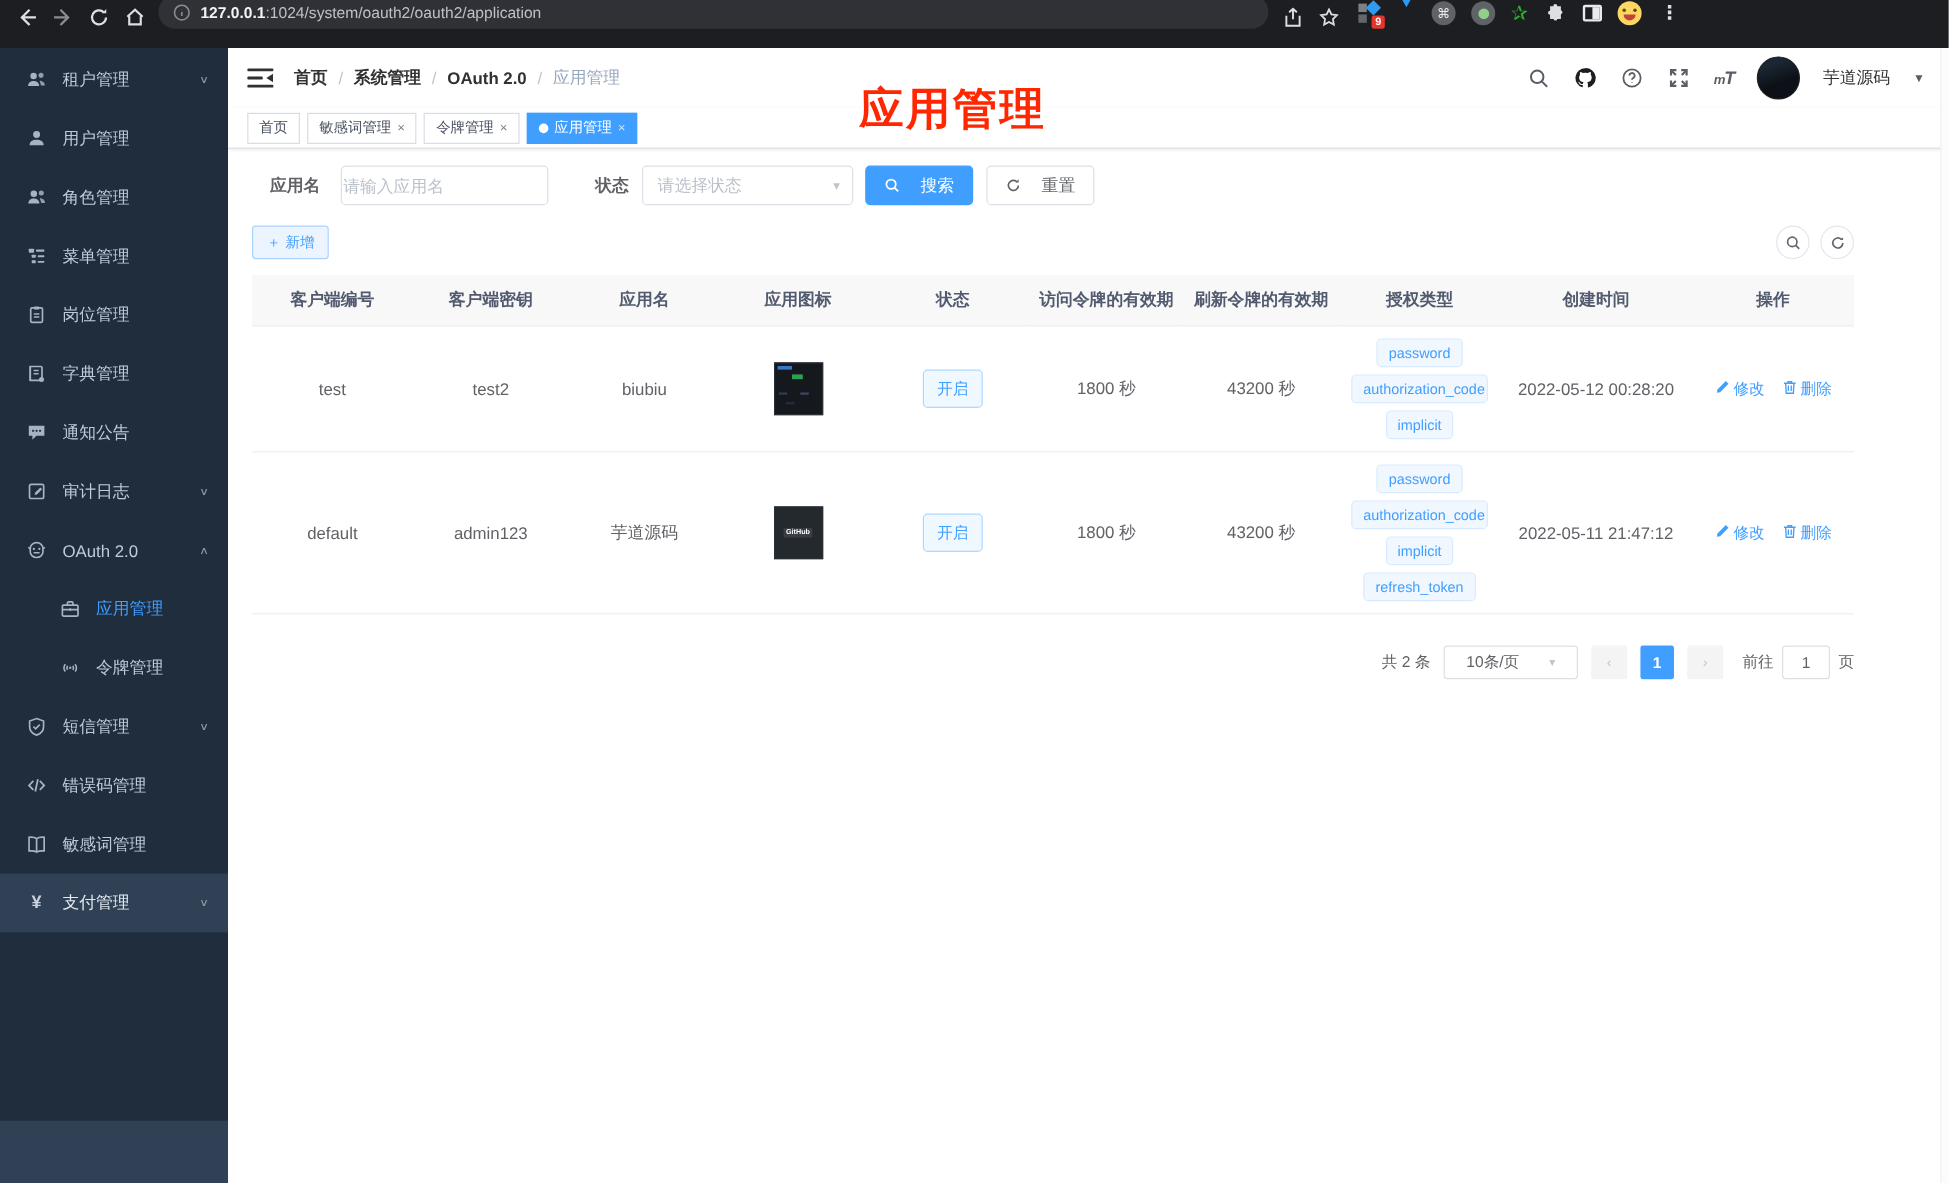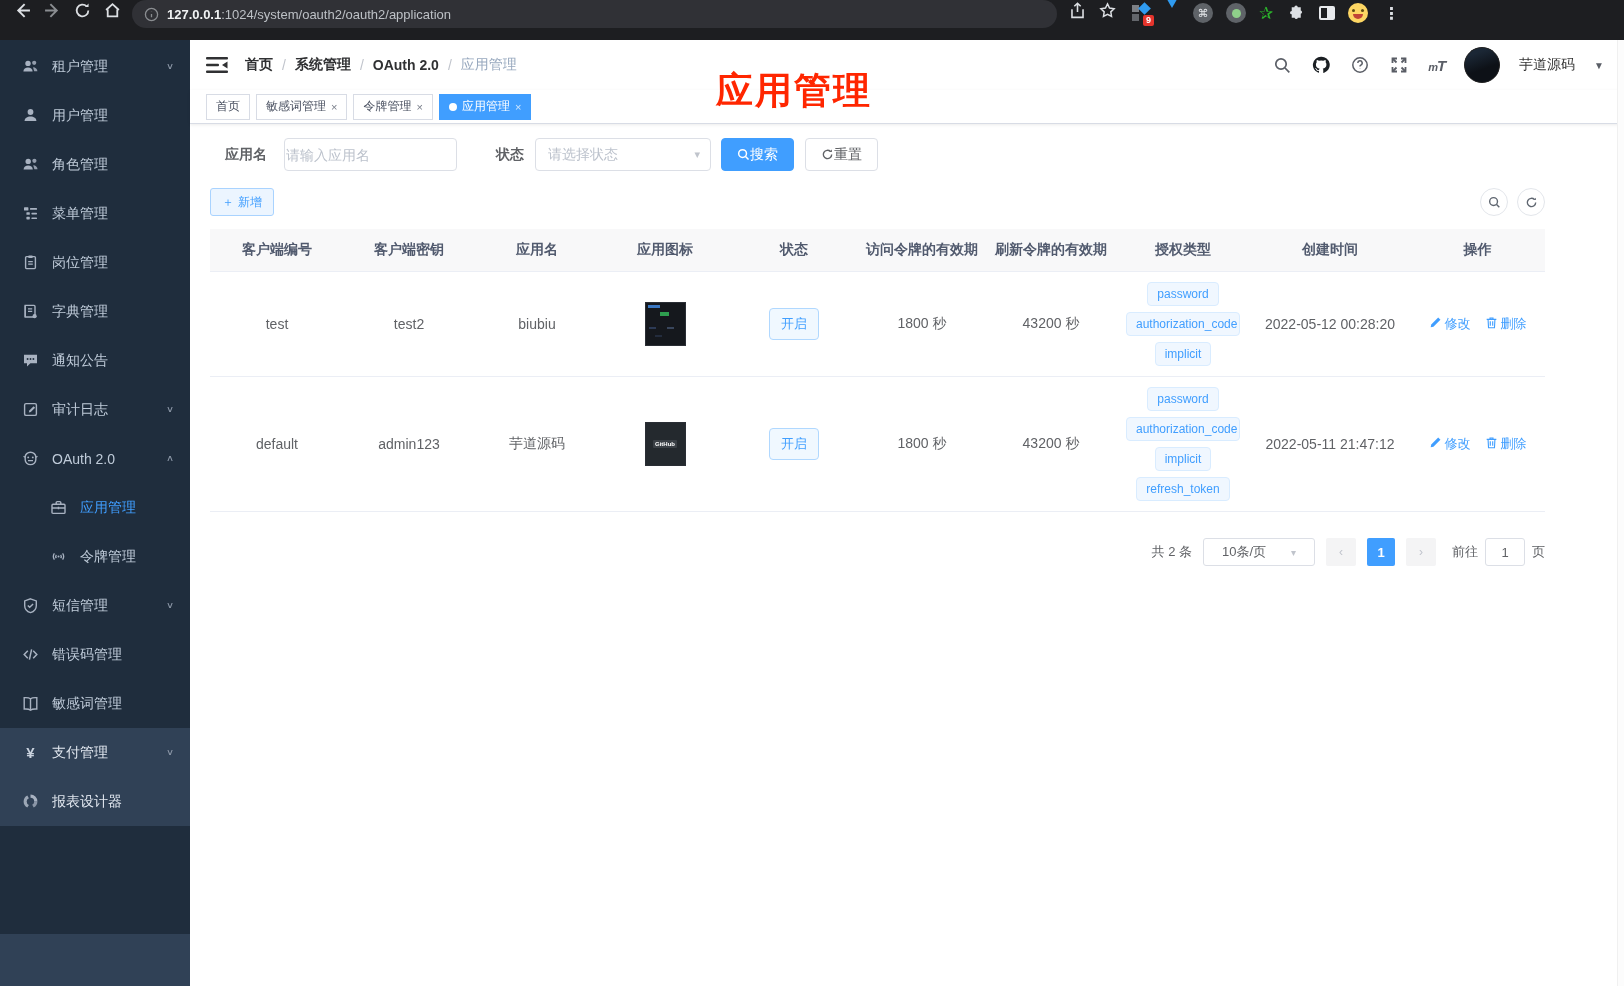--- a/index.html
+++ b/index.html
@@ -1,20 +1,20 @@
 <!DOCTYPE html>
 <html><head>
 <meta charset="utf-8">
 <style>
   * { margin:0; padding:0; box-sizing:border-box; }
   html,body { width:1624px; height:986px; overflow:hidden; }
   body { font-family:"Liberation Sans","DejaVu Sans",sans-serif; background:#fff; position:relative; }
 
   
-  .browser-bar { height:40px; background:#1d1e21; display:flex; align-items:flex-start; padding:0 12px; gap:10px; }
+  .browser-bar { height:40px; background:#1d1e21; display:flex; align-items:flex-end; padding:16px 12px; gap:10px; }
   .b-ic { width:20px; height:20px; display:flex; align-items:center; justify-content:center; color:#dcdfe3; flex:none; }
   .b-ic svg { width:17px; height:17px; }
   .b-ic.dim { color:#8a8d91; }
   .url-pill { flex:1; max-width:925px; height:28px; background:#303136; border-radius:14px; display:flex; align-items:center; padding:0 12px; gap:8px; color:#9aa0a6; font-size:13px; overflow:hidden; }
   .url-host { color:#f1f3f4; font-weight:700; }
   .url-rest { color:#bdc1c6; }
   .ext-cluster { display:flex; align-items:center; gap:13px; margin-left:4px; }
   .ext-badge { position:relative; width:20px; height:20px; }
   .ext-badge .sq1{ position:absolute; left:1px; top:2px; width:7px; height:7px; background:#7d8085;}
   .ext-badge .sq2{ position:absolute; left:1px; top:11px; width:7px; height:7px; background:#63666b;}
@@ -80,21 +80,21 @@
   
   .app-main { flex:1; padding:14px 0 0 20px; position:relative; overflow:hidden; }
   .container { width:1335px; }
 
   .filter-row { display:flex; align-items:center; height:33px; }
   .f-label { font-size:14px; font-weight:700; color:#606266; }
   .inp { height:33px; border:1px solid #dcdfe6; border-radius:4px; padding:0 1px; font-size:14px; color:#606266; font-family:inherit; background:#fff; }
   .inp::placeholder { color:#bcc2cc; }
   .sel { width:176px; height:33px; border:1px solid #dcdfe6; border-radius:4px; display:flex; align-items:center; justify-content:space-between; padding:0 10px 0 12px; color:#bcc2cc; font-size:14px; cursor:pointer; }
   .sel .sc { color:#c0c4cc; font-size:11px; }
-  .btn { height:33px; border-radius:4px; border:1px solid #dcdfe6; background:#fff; color:#606266; font-size:14px; display:inline-flex; align-items:center; justify-content:center; gap:0; padding:0 15px; cursor:pointer; font-family:inherit; }
+  .btn { height:33px; border-radius:4px; border:1px solid #dcdfe6; background:#fff; color:#606266; font-size:14px; display:inline-flex; align-items:center; justify-content:center; gap:17px; padding:0 15px; cursor:pointer; font-family:inherit; }
   .btn-primary { background:#409eff; border-color:#409eff; color:#fff; }
   .btn svg { width:13px; height:13px; }
 
   .toolbar { margin-top:17px; display:flex; align-items:center; justify-content:space-between; }
   .btn-add { height:28px; padding:0 11px; font-size:12px; background:#ecf5ff; border:1px solid #a9d3ff; color:#409eff; border-radius:3px; display:inline-flex; align-items:center; gap:4px; cursor:pointer; }
   .mini-circles { display:flex; gap:9px; }
   .mini-btn { width:28px; height:28px; border-radius:50%; border:1px solid #e3e6eb; background:#fff; color:#5f6670; display:flex; align-items:center; justify-content:center; cursor:pointer; }
   .mini-btn svg { width:13px; height:13px; }
 
   table { margin-top:13px; width:1335px; border-collapse:collapse; table-layout:fixed; }
@@ -338,30 +338,20 @@
             </svg>
           </span>
           <span class="label">敏感词管理</span>
         </div>
         <div class="menu-item top">
           <span class="mi">
             <span class="txt-icon">¥</span>
           </span>
           <span class="label">支付管理</span>
           <span class="chev">∨</span>
-        </div>
-        <div class="menu-item top">
-          <span class="mi">
-            <svg viewBox="0 0 17 17" fill="currentColor">
-              <path d="M8.5 1.6a6.9 6.9 0 0 1 6.9 6.9h-3.2a3.7 3.7 0 0 0-3.7-3.7z"></path>
-              <path d="M5.3 2.4a6.9 6.9 0 0 0 0 12.2L6.9 12a3.7 3.7 0 0 1 0-6.8z" opacity=".9"></path>
-              <path d="M11.7 14.6a6.9 6.9 0 0 0 3.7-6.1h-3.2a3.7 3.7 0 0 1-2 3.3z" opacity=".75"></path>
-            </svg>
-          </span>
-          <span class="label">报表设计器</span>
         </div>
       </nav>
     <div class="menu-tail"></div>
   </aside>
 
   <div class="main">
 
     <div class="navbar">
       <span class="hamburger"><svg viewBox="0 0 22 20" fill="currentColor">
             <rect y="2" width="22" height="2.4" rx="1"></rect>

